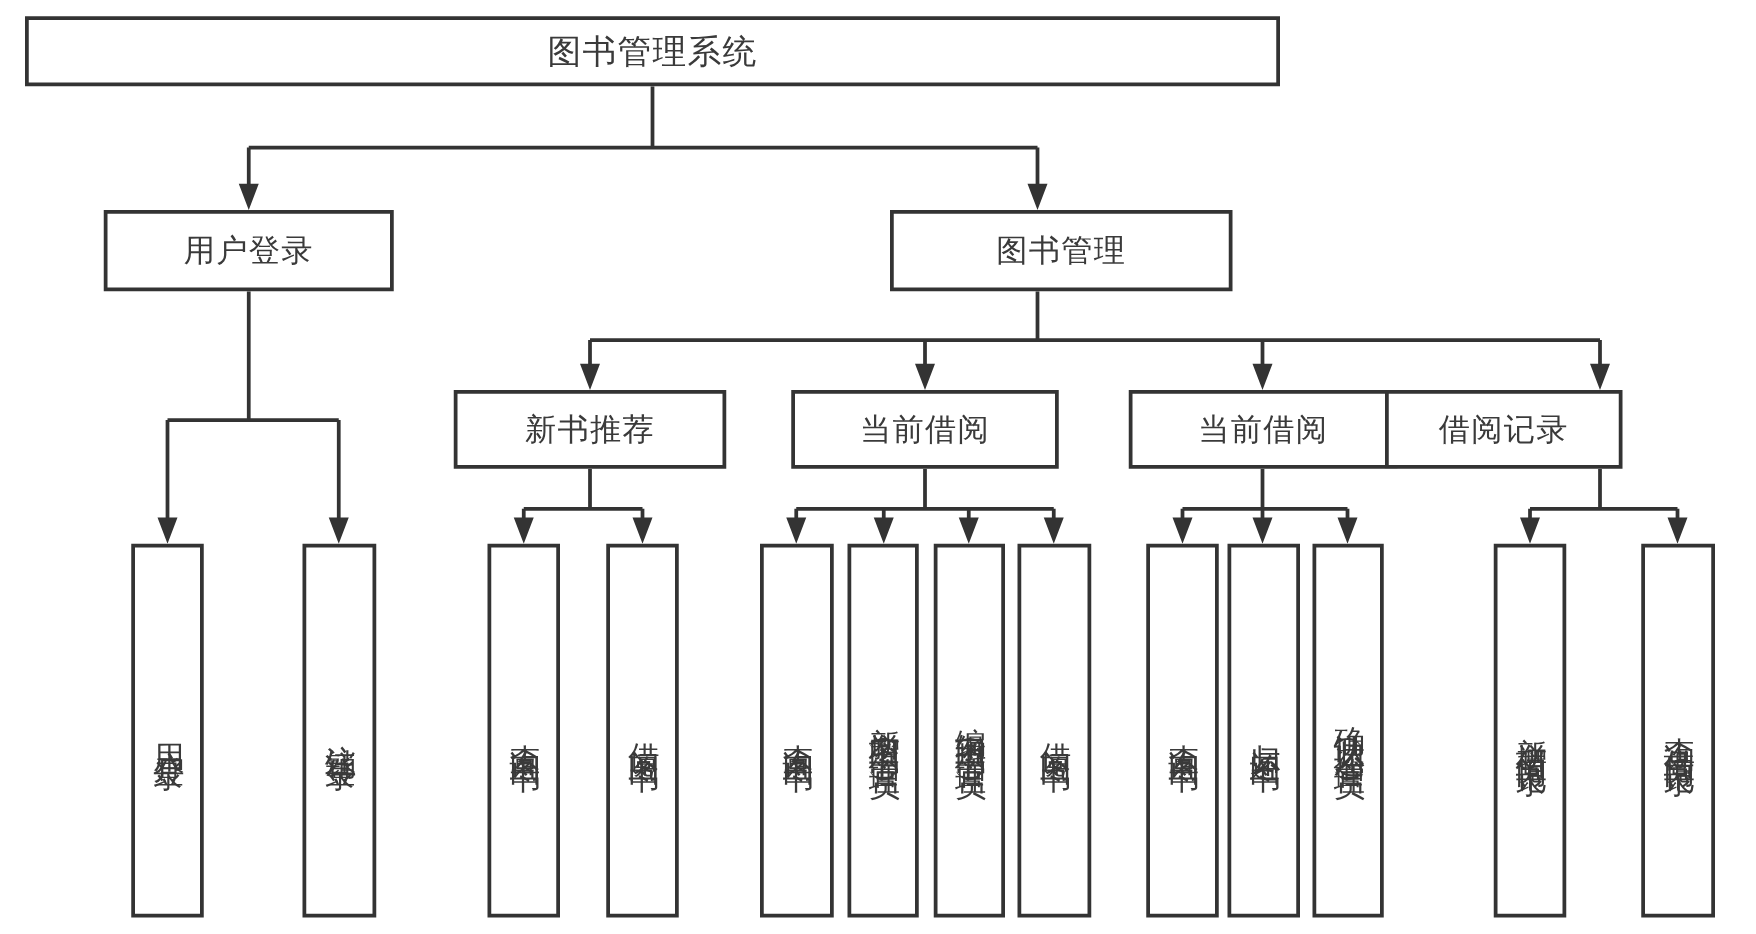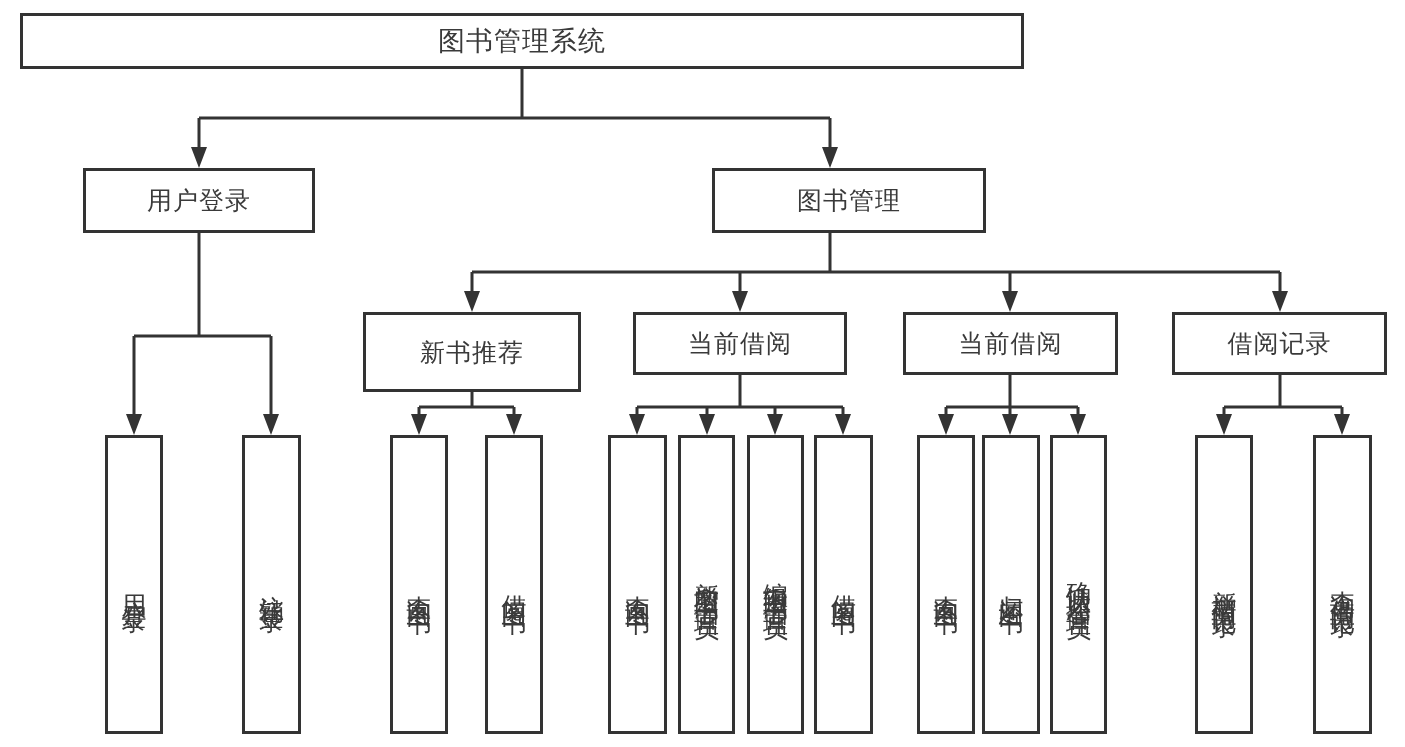--- a/index.html
+++ b/index.html
@@ -103,24 +103,24 @@
       M938 414 L954 414 L946 435 Z  M1002 414 L1018 414 L1010 435 Z
       M1070 414 L1086 414 L1078 435 Z  M1216 414 L1232 414 L1224 435 Z
       M1334 414 L1350 414 L1342 435 Z"></path>
   </svg>
 
   <div class="node node-title">图书管理系统</div>
 
   <div class="node node-l1" style="left:83px; top:168px; width:232px; height:65px;">用户登录</div>
   <div class="node node-l1" style="left:712px; top:168px; width:274px; height:65px;">图书管理</div>
 
-  <div class="node node-l2" style="left:363px; top:312px; width:218px; height:80px;">新书推荐</div>
+  <div class="node node-l2" style="left:363px; top:312px; width:218px; height:63px;">新书推荐</div>
   <div class="node node-l2" style="left:633px; top:312px; width:214px; height:63px;">当前借阅</div>
   <div class="node node-l2" style="left:903px; top:312px; width:215px; height:63px;">当前借阅</div>
-  <div class="node node-l2" style="left:1172px; top:312px; width:215px; height:63px;">借阅记录</div>
+  <div class="node node-l2" style="left:1108px; top:312px; width:190px; height:63px;">借阅记录</div>
 
   <div class="leaf" style="left:105px;">
     <span>用户登录</span>
   </div>
   <div class="leaf" style="left:242px; width:59px;">
     <span>注销登录</span>
   </div>
 
   <div class="leaf" style="left:390px;">
     <span>查询图书</span>

